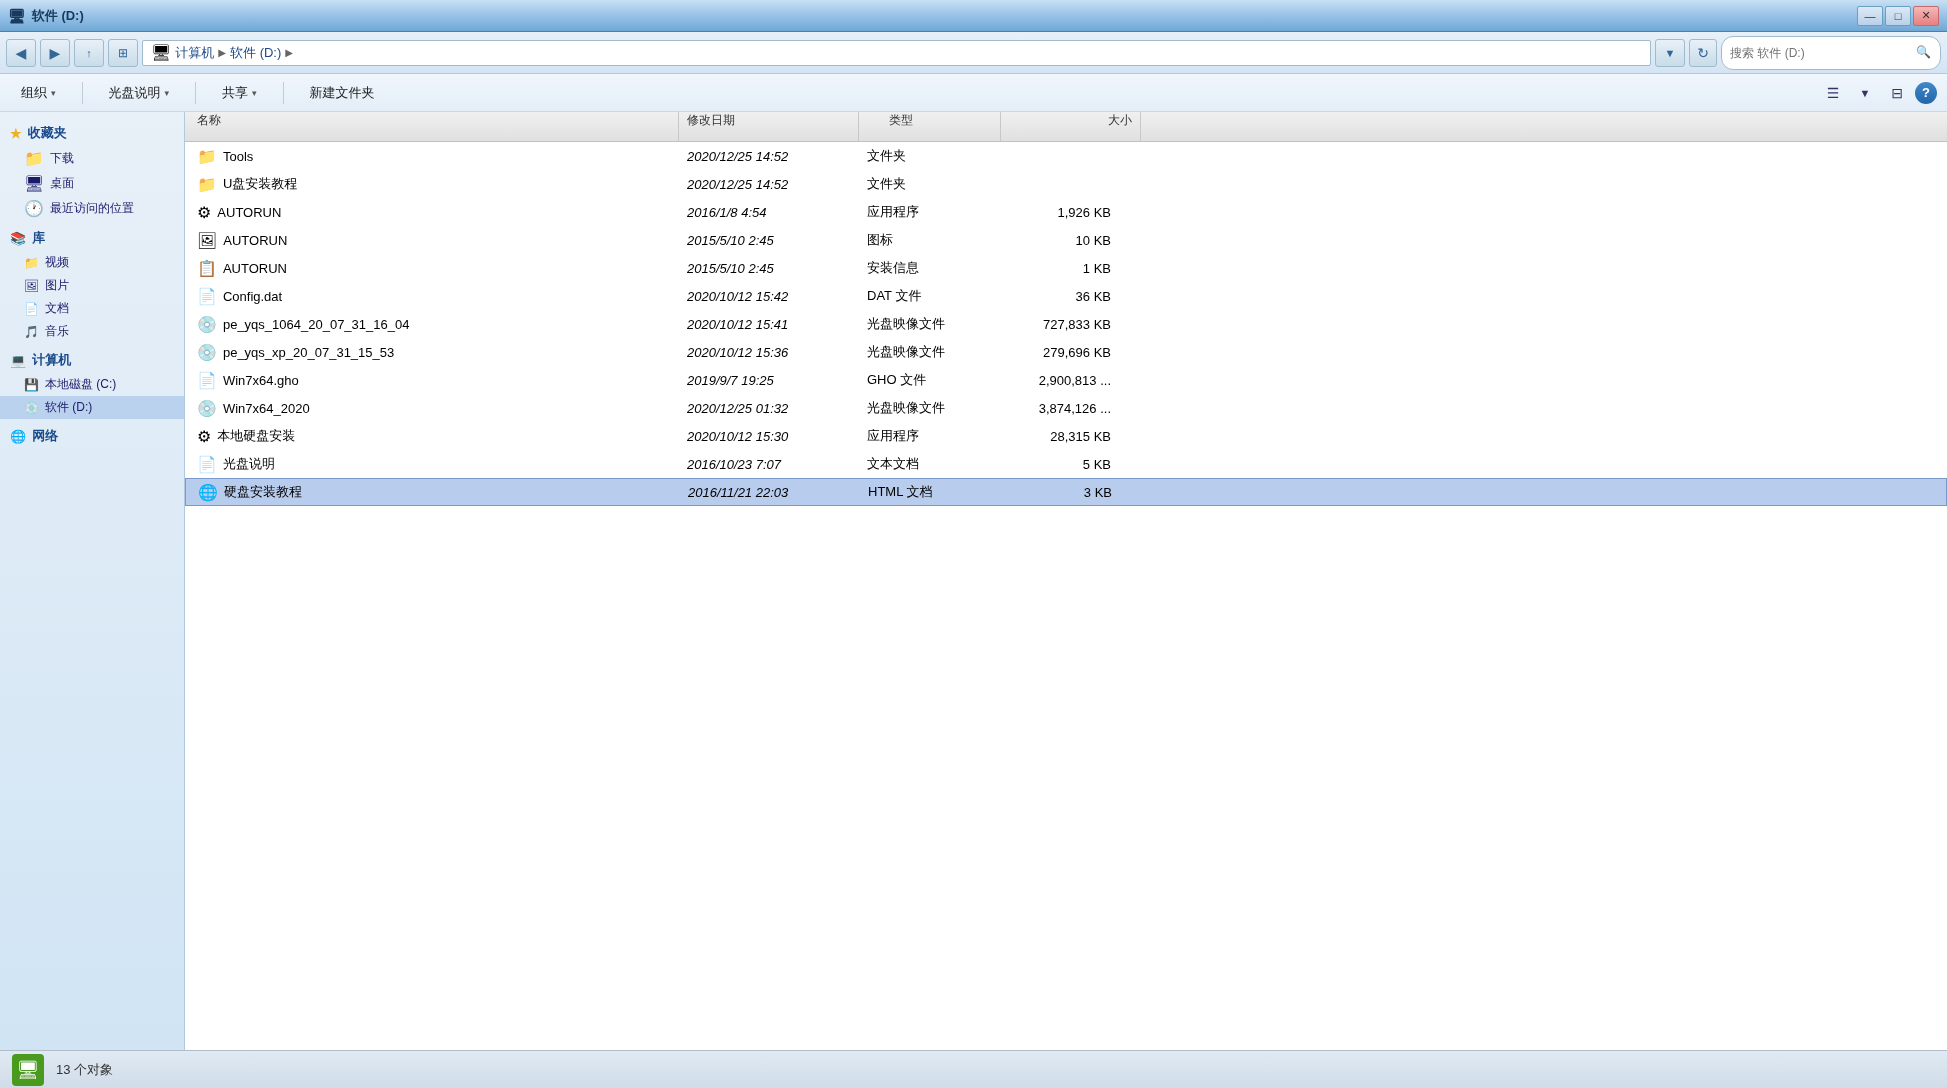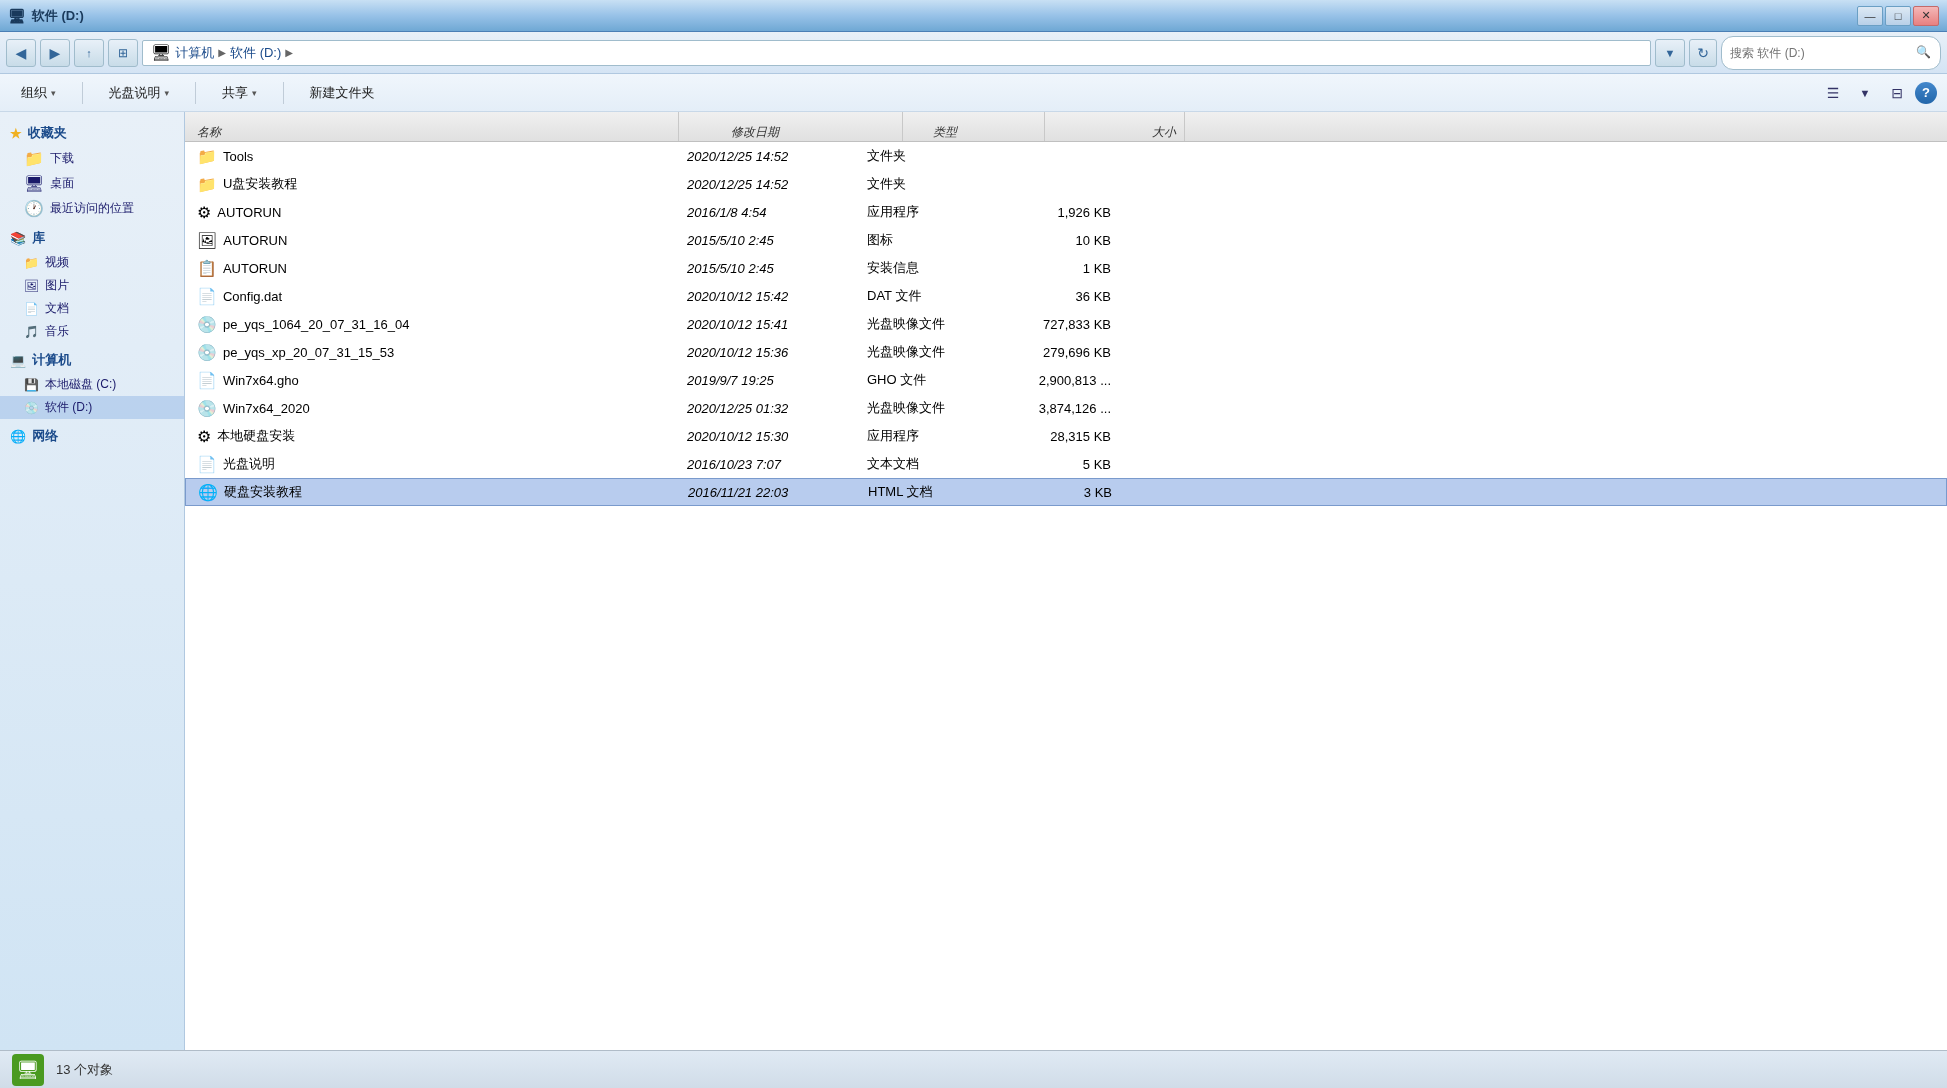--- a/index.html
+++ b/index.html
@@ -225,28 +225,27 @@
       background: linear-gradient(to bottom, #f0f0f0, #e0e0e0);
       border-bottom: 1px solid #c0c0c0;
       font-size: 12px;
       color: #333;
       padding: 0 4px;
     }
     .col-header {
       padding: 0 8px;
       height: 100%;
       display: flex;
-      align-items: flex-end;
+      align-items: flex-start;
       border-right: 1px solid #c8c8c8;
       cursor: pointer;
       white-space: nowrap;
-      font-style: italic;
     }
     .col-name { width: 490px; }
-    .col-date { width: 180px; margin-left: 44px; }
+    .col-date { width: 180px; }
     .col-type { width: 120px; margin-left: 22px; }
     .col-size { width: 140px; text-align: right; justify-content: flex-end; }
 
     .file-list { flex: 1; overflow-y: auto; }
     .file-row {
       display: flex;
       align-items: center;
       height: 28px;
       padding: 0 4px;
       cursor: pointer;

